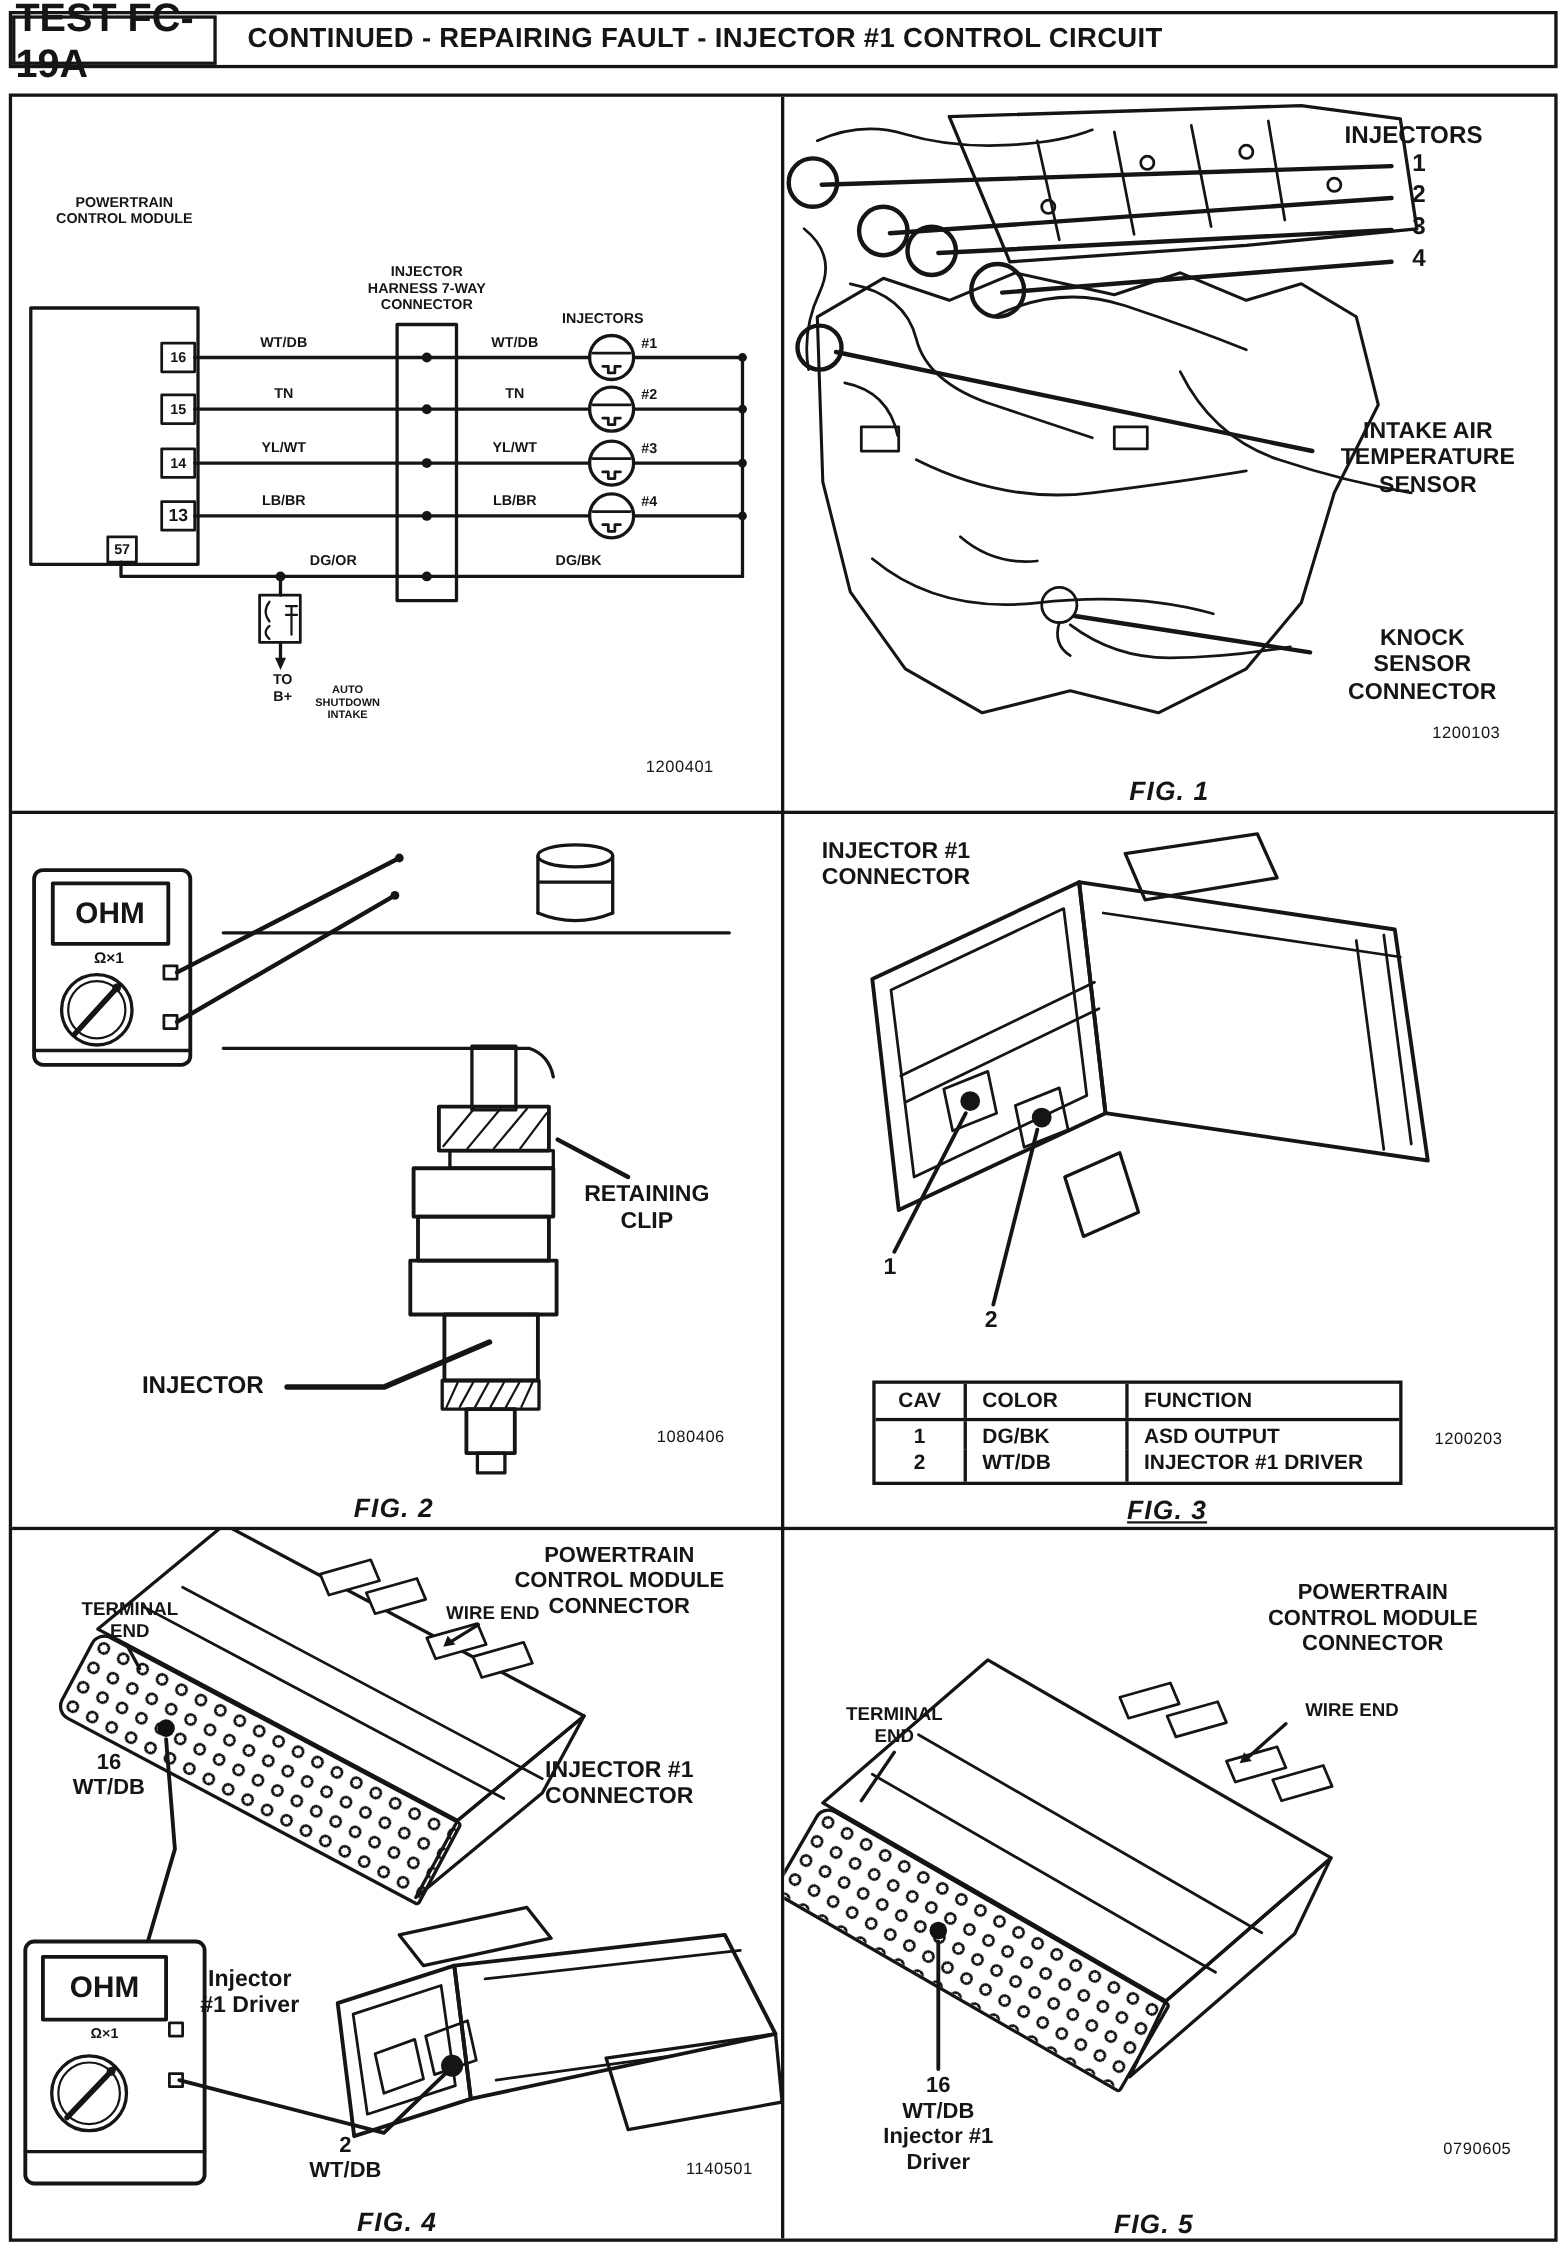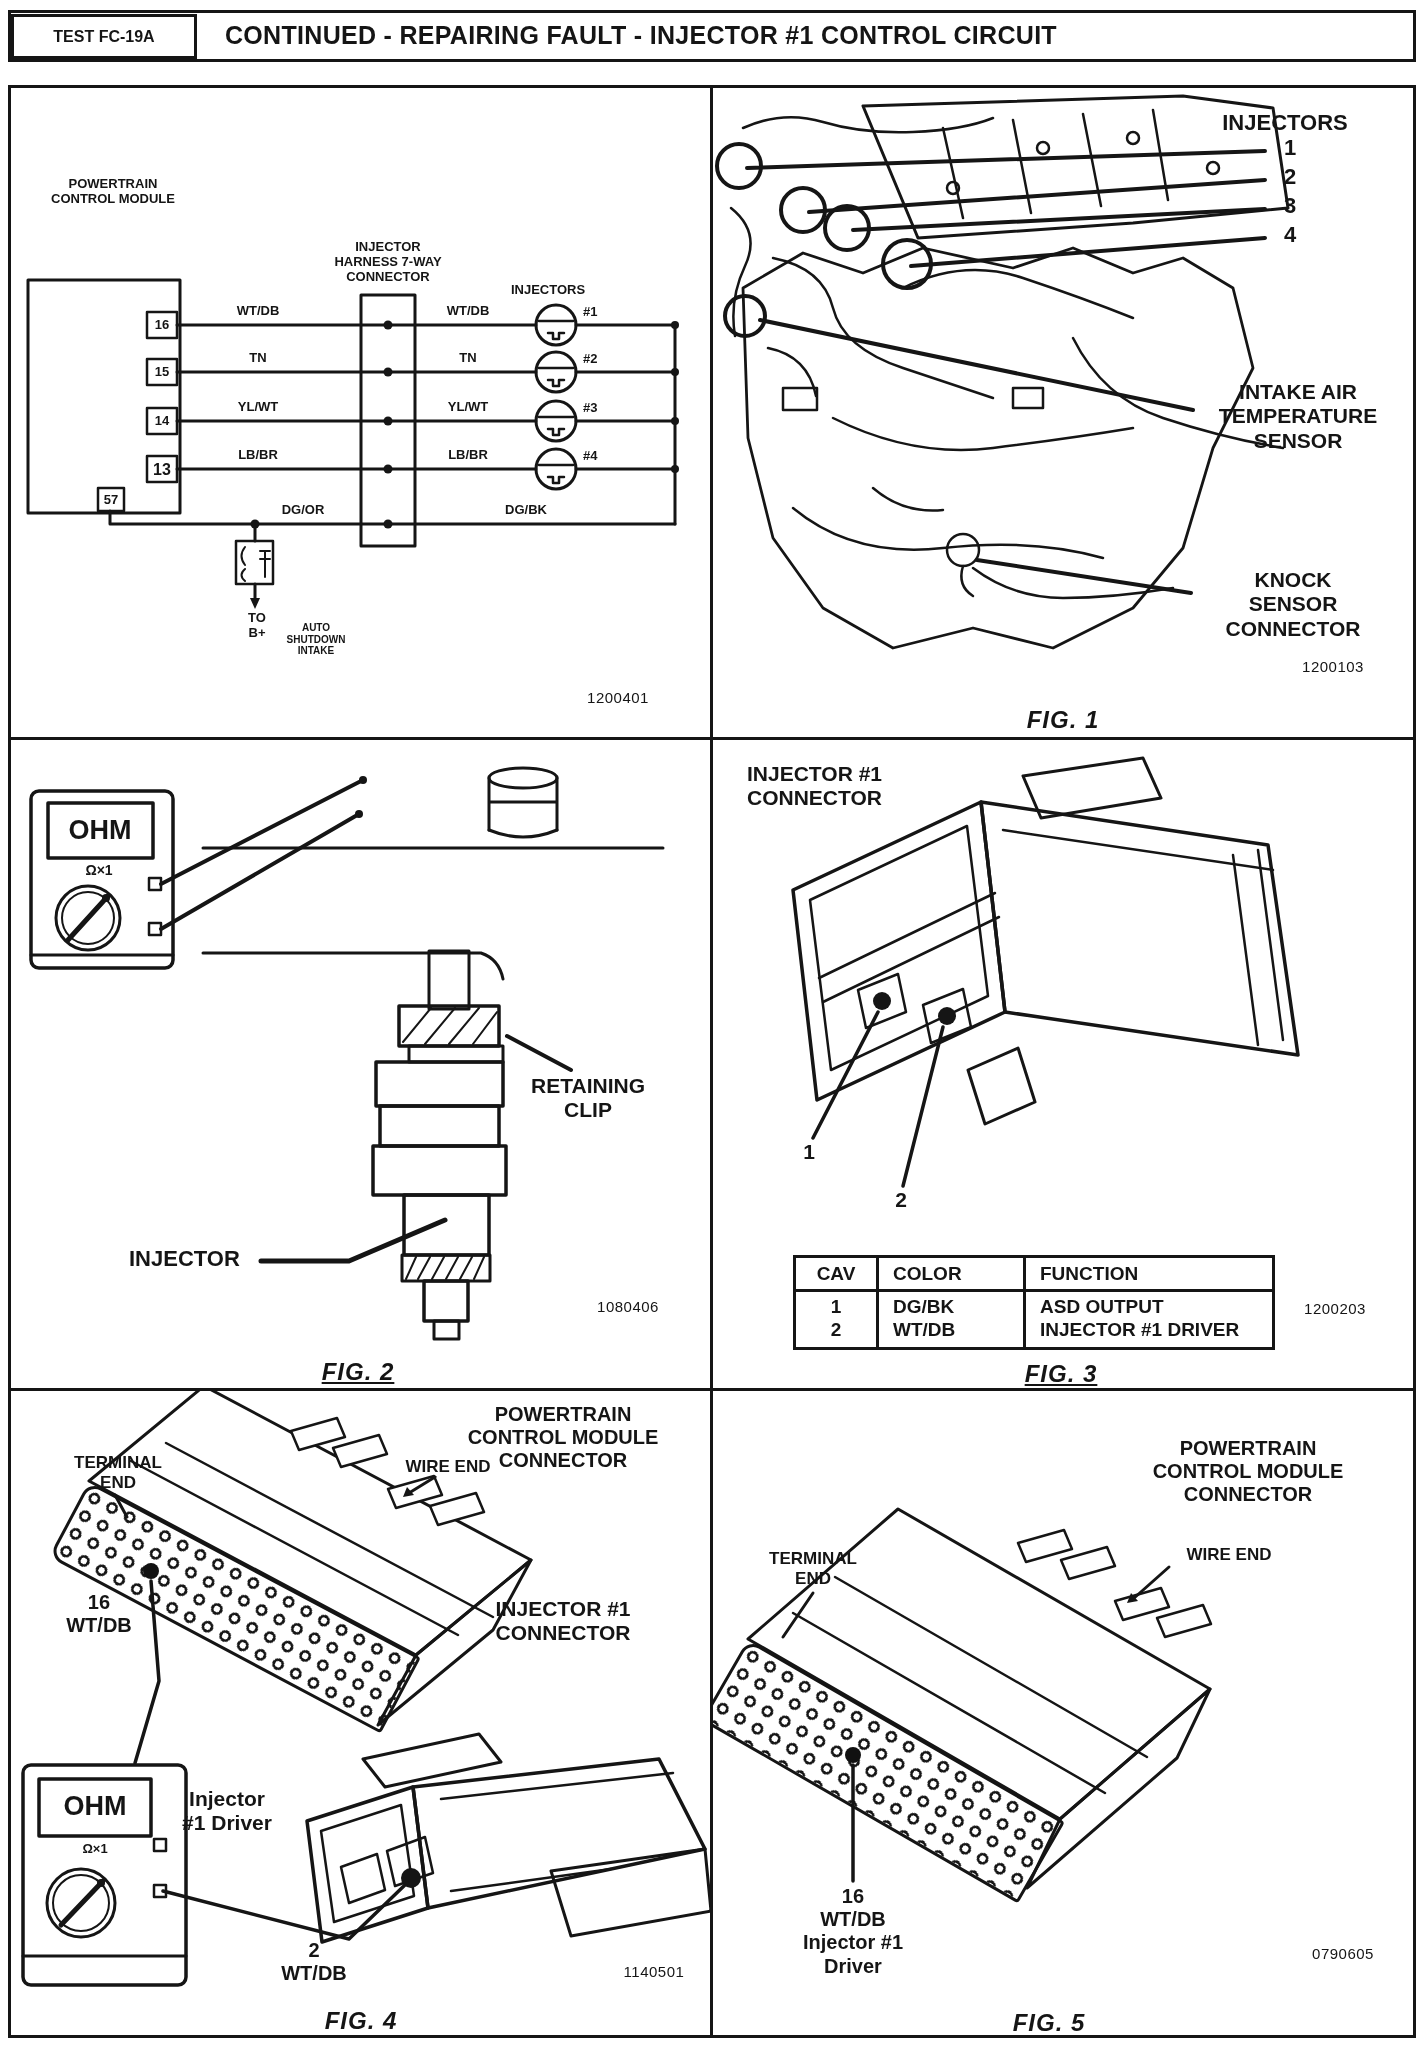--- a/index.html
+++ b/index.html
@@ -22,21 +22,21 @@
         transform-origin:0 0;border-radius:14px 4px 4px 14px;
         background-image:radial-gradient(circle 6px at 10px 10px,
           #fff 0,#fff 3.2px,#151515 3.4px,#151515 5.6px,rgba(255,255,255,0) 6px);
         background-size:20px 20px;}
   .dot{position:absolute;background:#111;border-radius:50%;}
   svg.art{position:absolute;left:0;top:0;}
   .hdr{position:absolute;left:8px;top:10px;width:1408px;height:52px;
        border:3px solid #151515;box-sizing:border-box;}
   .testbox{position:absolute;left:0px;top:1px;width:186px;height:45px;
        border:3px solid #151515;box-sizing:border-box;display:flex;
-       align-items:center;justify-content:center;font-weight:700;font-size:16px;}
+       align-items:center;justify-content:center;font-weight:700;font-size:36px;}
   .title{position:absolute;left:202px;top:8px;font-weight:700;font-size:25px;
        letter-spacing:.3px;white-space:nowrap;margin-left:12px;}
 </style>
 </head>
 <body>
 
 <div class="page">
 
   <div class="hdr">
     <div class="testbox">
@@ -243,21 +243,21 @@
         </g>
       </svg>
       <div class="lbl" style="left:89px;top:75px;font-size:27px;">OHM</div>
       <div class="lbl" style="left:88px;top:122px;font-size:14px;">Ω×1</div>
       <div class="lbl" style="left:577px;top:334px;font-size:21px;">
         <div>RETAINING</div>
         <div>CLIP</div>
       </div>
       <div class="la" style="left:118px;top:506px;font-size:22px;">INJECTOR</div>
       <div class="ref" style="left:617px;top:558px;">1080406</div>
-      <div class="cap" style="left:347px;top:618px;text-decoration:underline;">FIG. 2</div>
+      <div class="cap" style="left:347px;top:618px;">FIG. 2</div>
     </div>
 
     <div class="panel" style="left:702px;top:652px;width:700px;height:648px;">
       <svg class="art" width="700" height="648" viewBox="0 0 700 648">
         <g stroke="#151515" fill="none" stroke-width="3.5" stroke-linecap="round" stroke-linejoin="round">
           <polygon points="310,36 430,18 448,58 328,78" stroke-width="3"></polygon>
           <polygon points="268,62 555,105 585,315 292,272"></polygon>
           <path d="M520,115 L545,305 M545,110 L570,300" stroke-width="2.5"></path>
           <path d="M290,90 L560,130" stroke-width="2.5"></path>
           <polygon points="80,150 268,62 292,272 104,360"></polygon>

